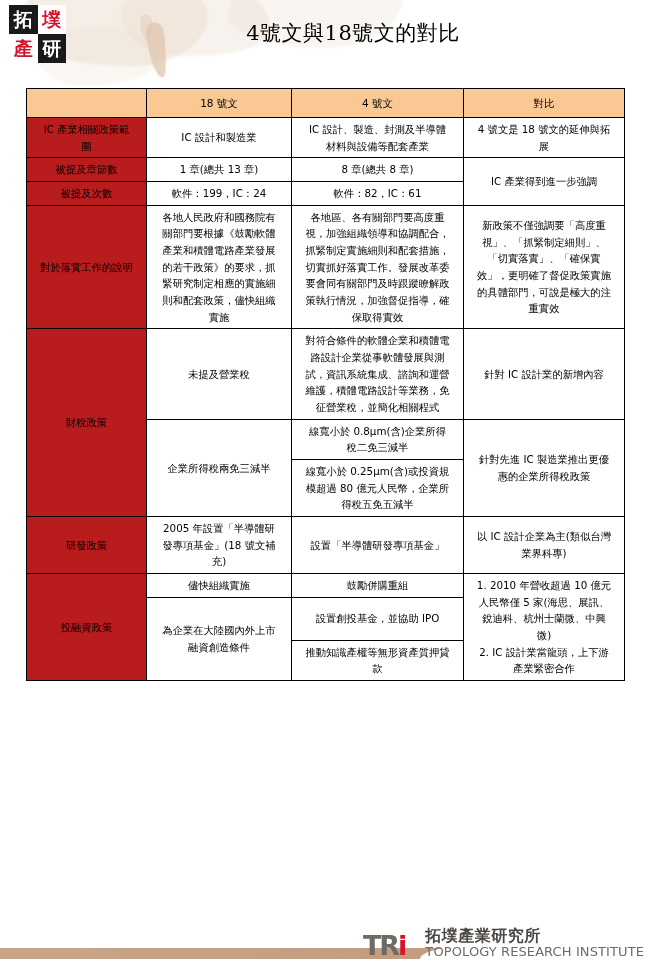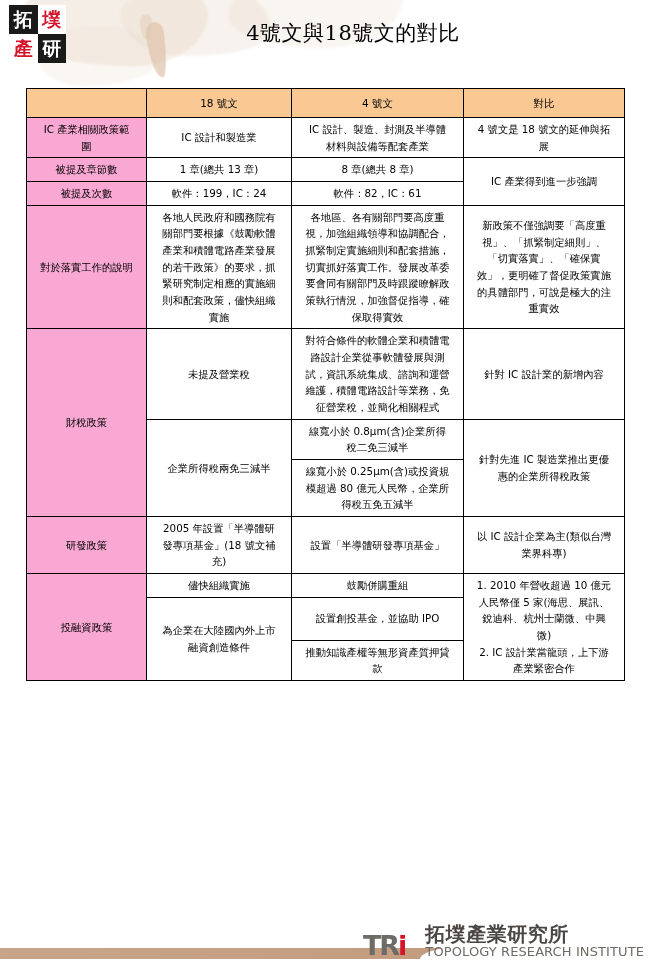--- a/index.html
+++ b/index.html
@@ -115,21 +115,21 @@
     vertical-align: middle;
     line-height: 1.62;
     font-weight: normal;
   }
   #compare-table .hd {
     background: #f9c893;
     height: 22px;
     font-size: 10.5px;
   }
   #compare-table .cat {
-    background: #f9a8d4;
+    background: #b91c1c;
   }
   #compare-table .body {
     background: #ffffff;
   }
   .col-cat   { width: 120px; }
   .col-doc18 { width: 145px; }
   .col-doc4  { width: 172px; }
   .col-cmp   { width: 161px; }
 
   .tall { line-height: 1.75; }
@@ -176,21 +176,21 @@
     font-size: 27px;
     font-weight: bold;
     letter-spacing: -2px;
     color: #6e6a66;
     line-height: .92;
   }
   #tri-wordmark .tri-letters .i-red { color: #d4142a; }
   #tri-wordmark .tri-text { display: flex; flex-direction: column; align-items: flex-start; }
   #tri-wordmark .tri-cn {
     font-family: "DejaVu Sans", "Liberation Sans", sans-serif;
-    font-size: 20px;
+    font-size: 16px;
     font-weight: bold;
     color: #4a4643;
     line-height: 1.06;
     letter-spacing: .5px;
   }
   #tri-wordmark .tri-en {
     font-family: "DejaVu Sans", "Liberation Sans", sans-serif;
     font-size: 13px;
     font-weight: normal;
     color: #6e6a66;

